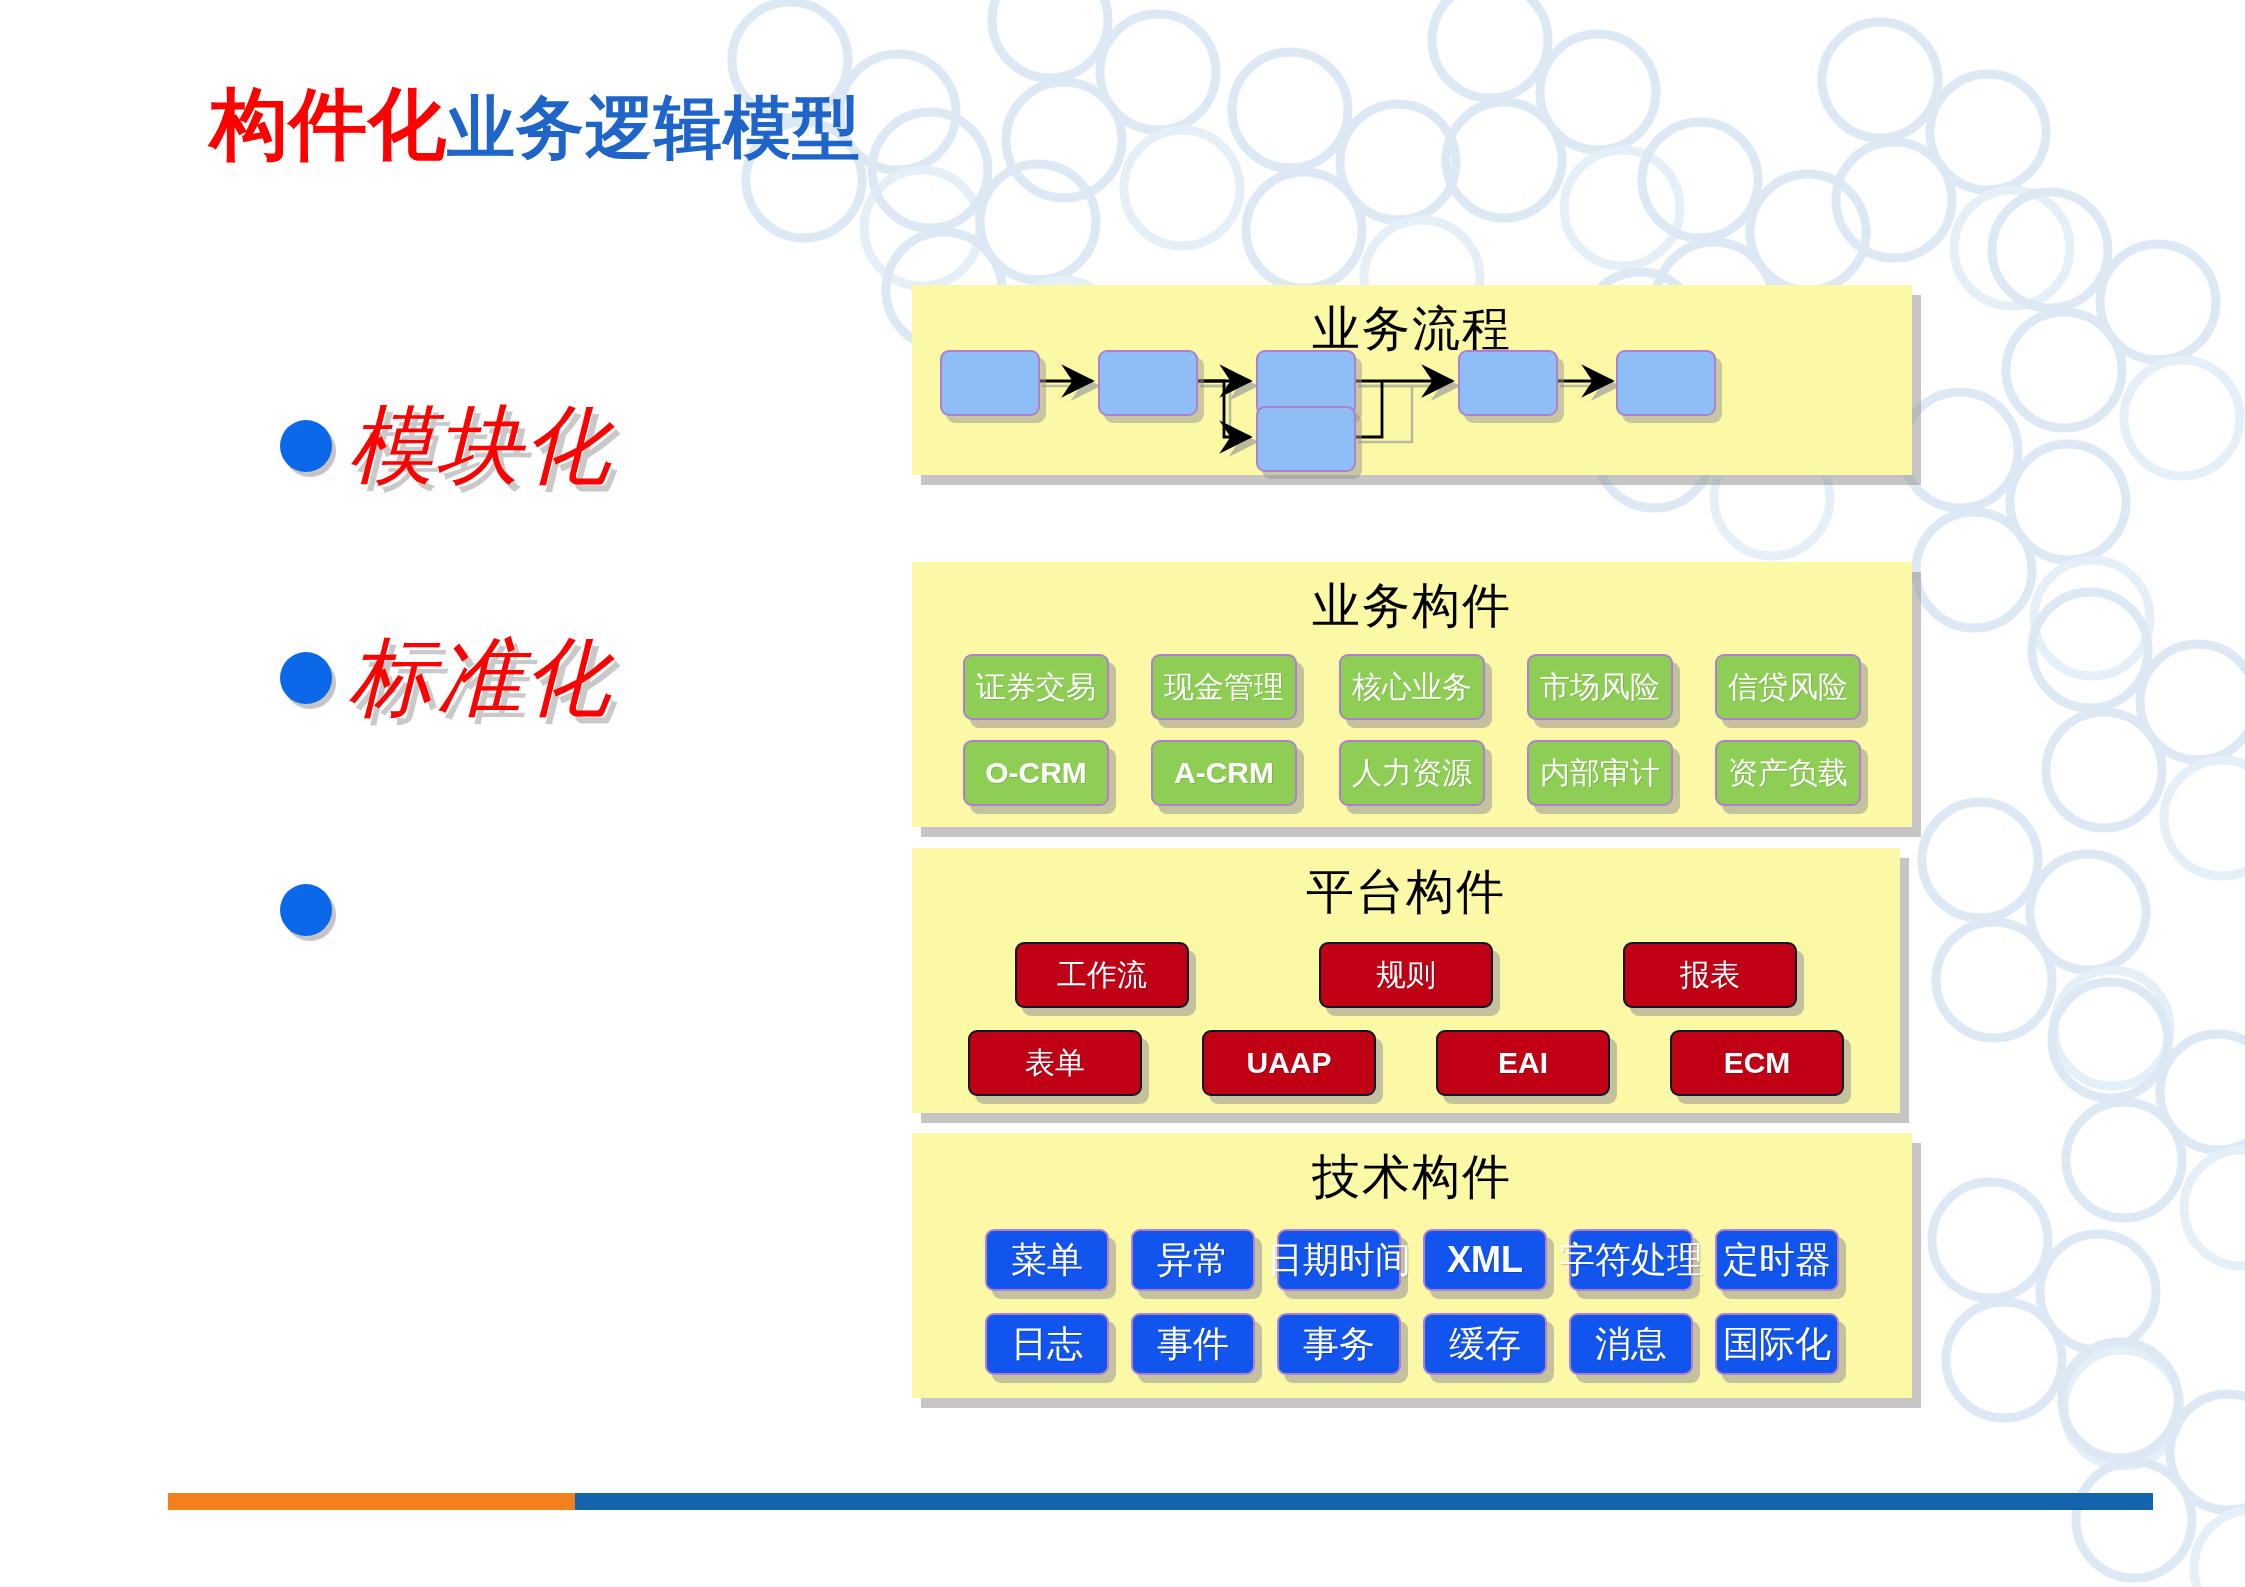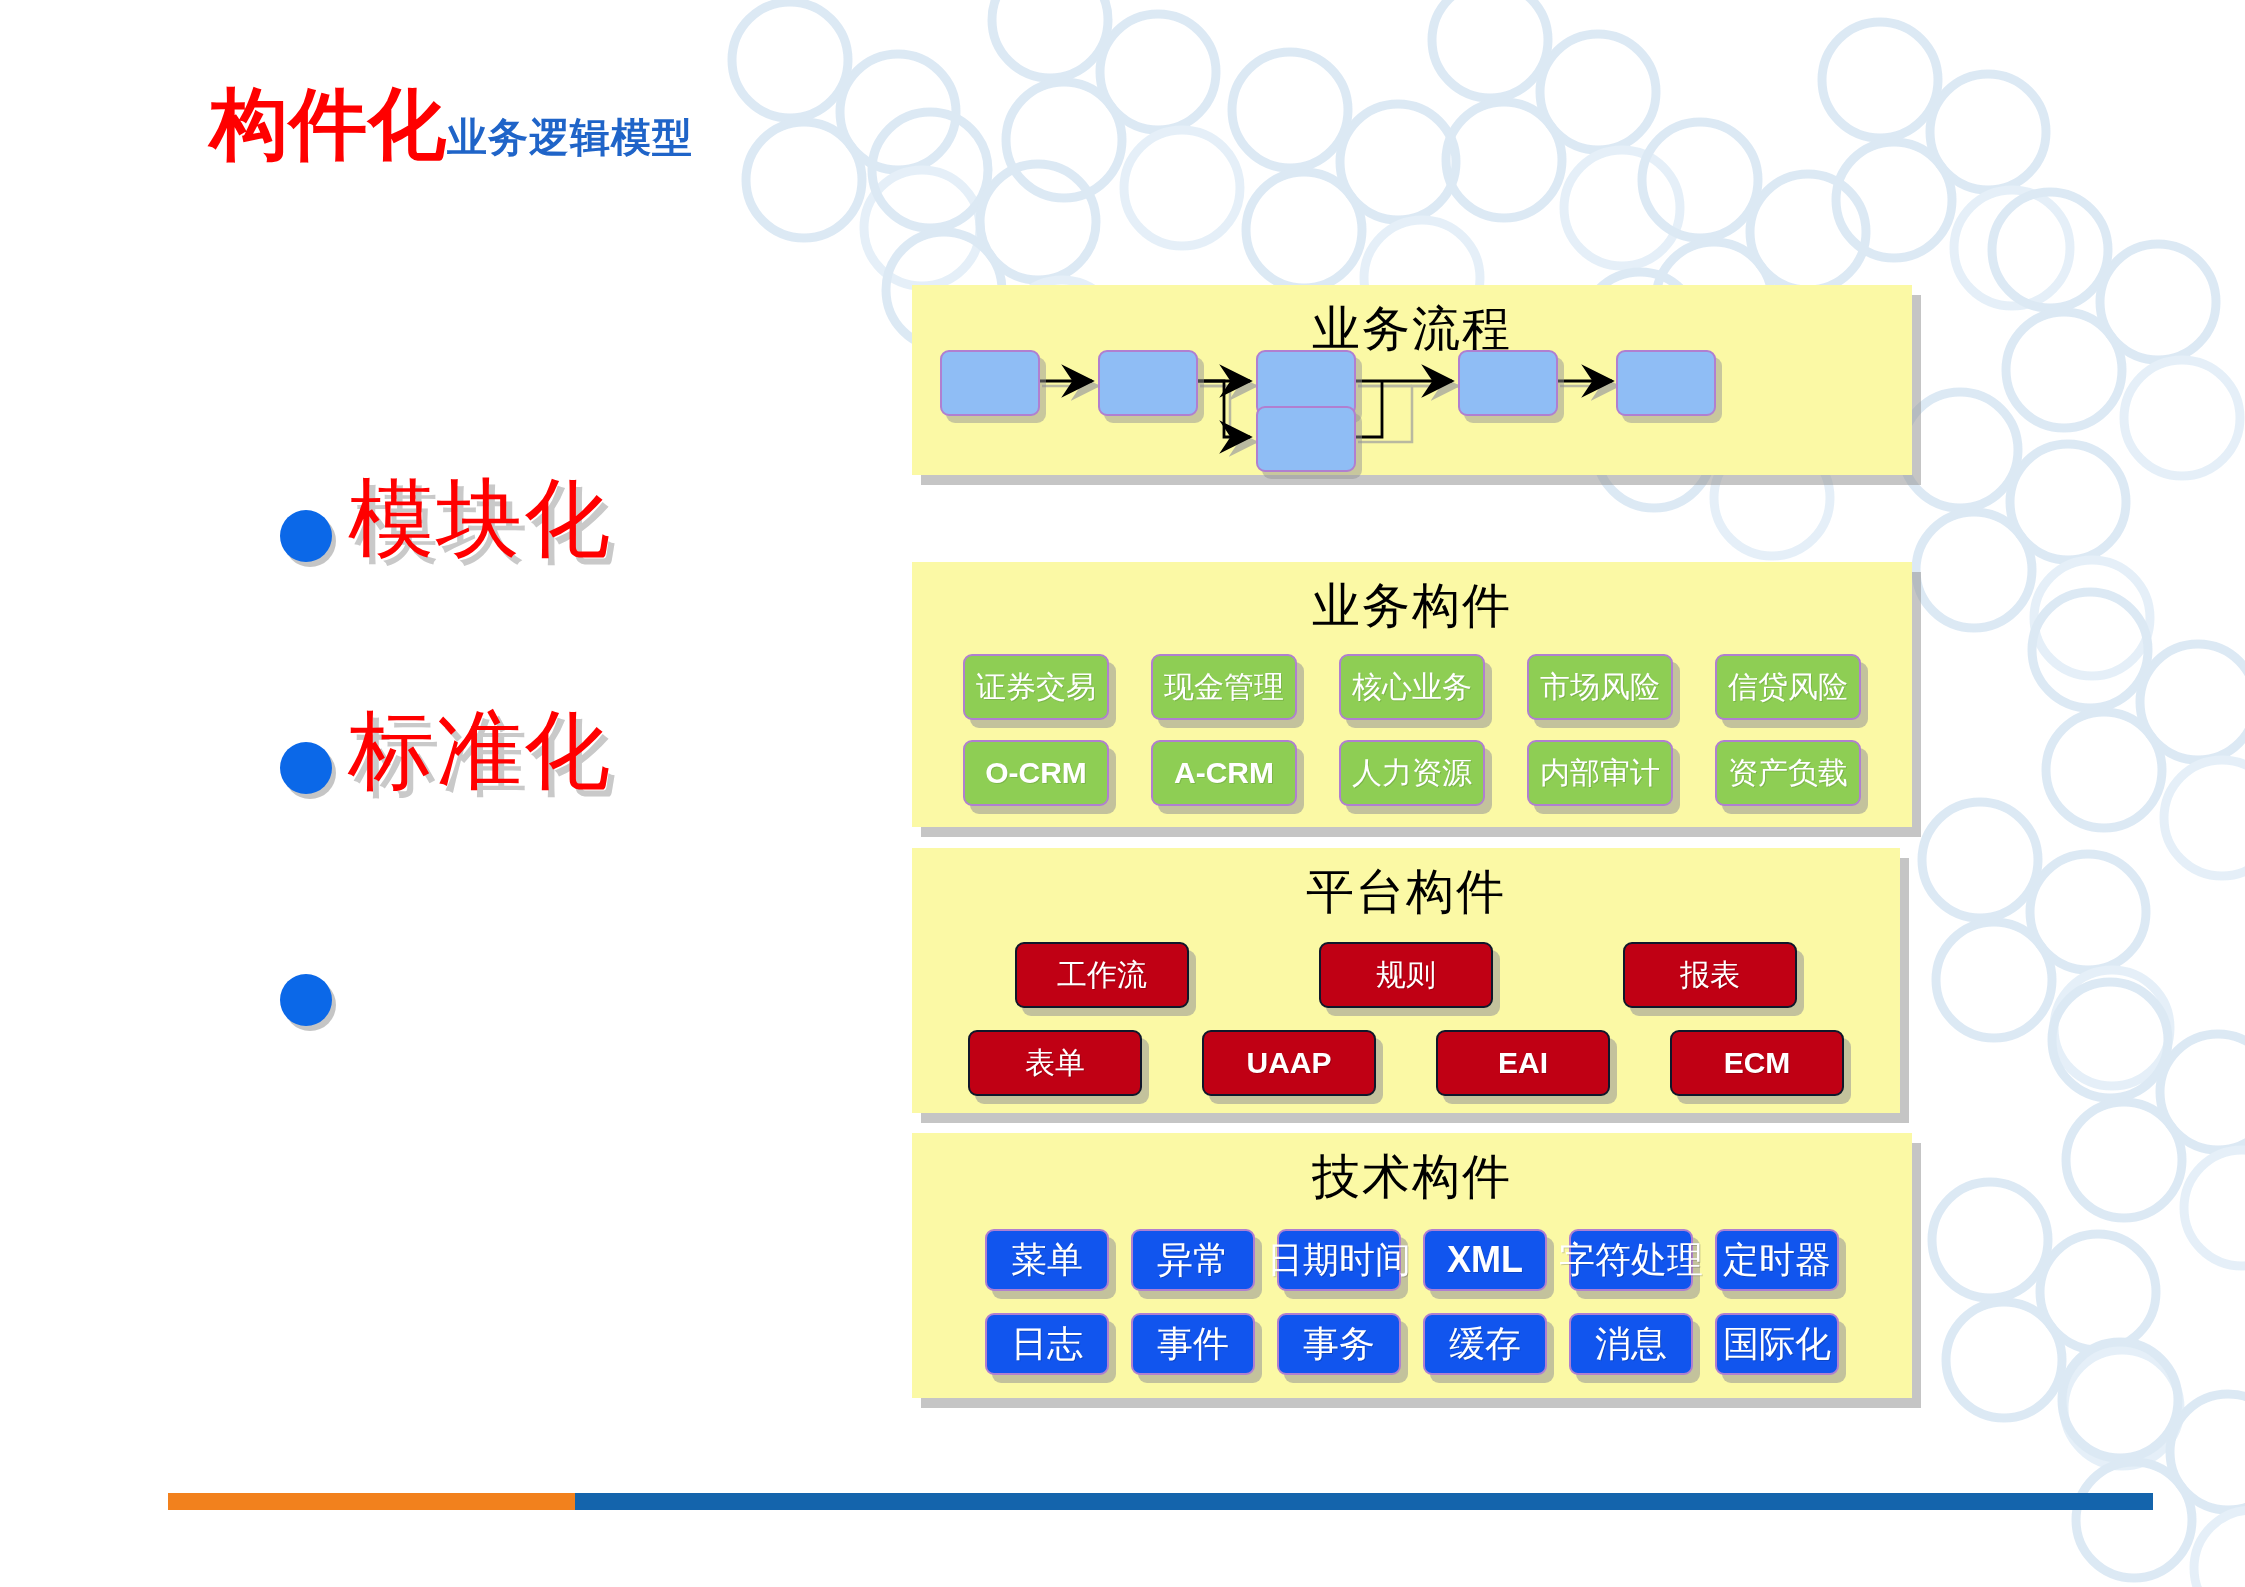--- a/index.html
+++ b/index.html
@@ -22,33 +22,34 @@
     position:absolute;
     left:210px;top:86px;
     font-size:74px;
     font-weight:700;
     letter-spacing:1px;
     white-space:nowrap;
     z-index:4;
     line-height:1;
   }
   #slide-title .t-red{color:#ff0000;font-size:78px;}
-  #slide-title .t-blue{color:#1f64c8;font-size:40px;}
+  #slide-title .t-blue{color:#1f64c8;font-size:68px;}
 
   
   #bullet-list{
     position:absolute;
     left:280px;top:330px;
     width:560px;
     z-index:4;
   }
   .bullet-row{
     height:232px;
     display:flex;
-    align-items:flex-end;
+    align-items:center;
+    font-style:italic;
   }
   .bullet-dot{
     width:52px;height:52px;border-radius:50%;
     background:#0b68e8;
     box-shadow:4px 5px 0 rgba(150,150,150,.55);
     flex:0 0 auto;
     margin-right:16px;
   }
   .bullet-text{
     color:#ff0000;

